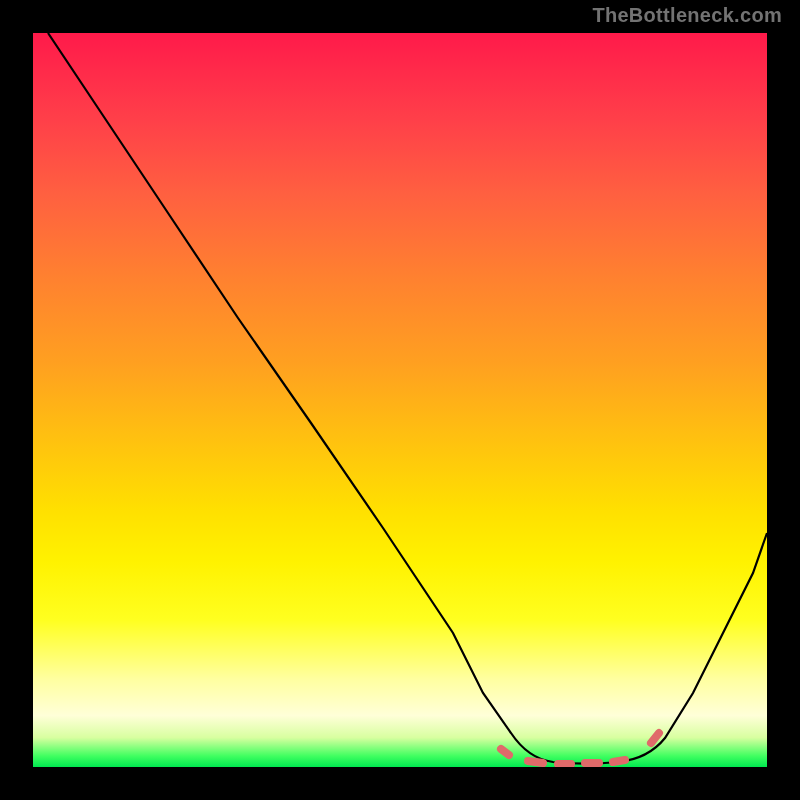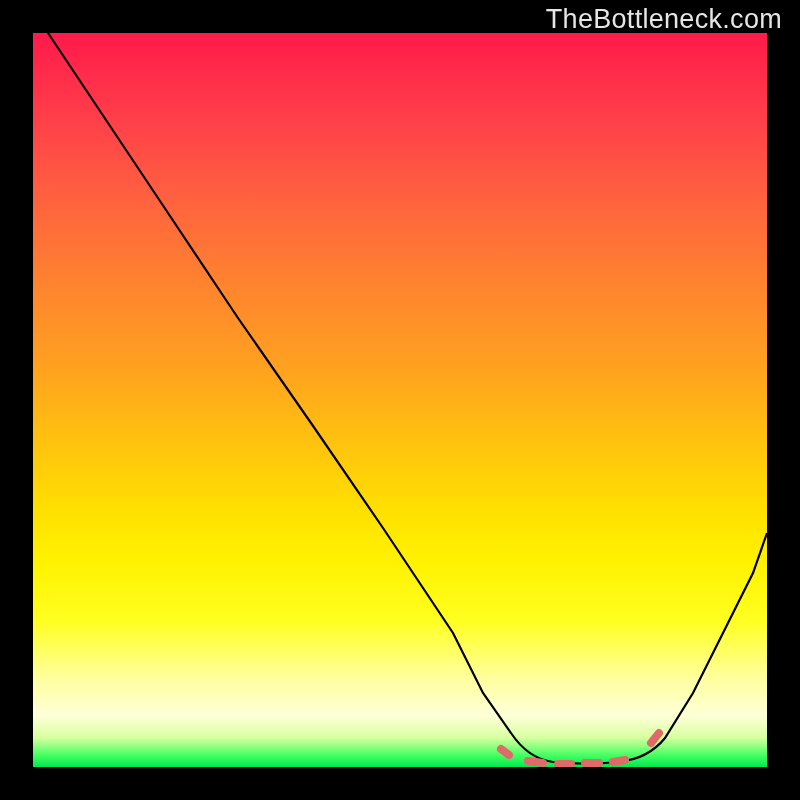--- a/index.html
+++ b/index.html
@@ -8,23 +8,23 @@
     height: 800px;
     background: #000;
     position: relative;
     font-family: Arial, sans-serif;
     overflow: hidden;
   }
   .watermark {
     position: absolute;
     top: 4px;
     right: 18px;
-    color: #e5e5e5;
-    font-size: 27px;
-    font-weight: 400;
+    color: #737373;
+    font-size: 20px;
+    font-weight: 700;
     letter-spacing: 0.3px;
     z-index: 10;
   }
   .plot-area {
     position: absolute;
     left: 33px;
     top: 33px;
     width: 734px;
     height: 734px;
     background: linear-gradient(to bottom,

